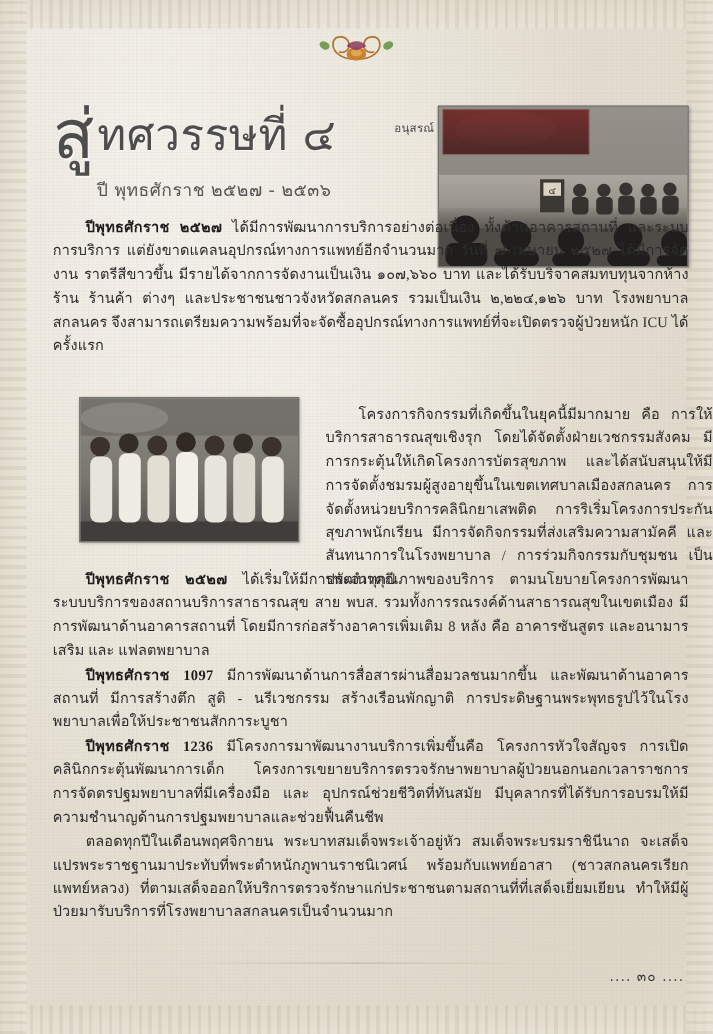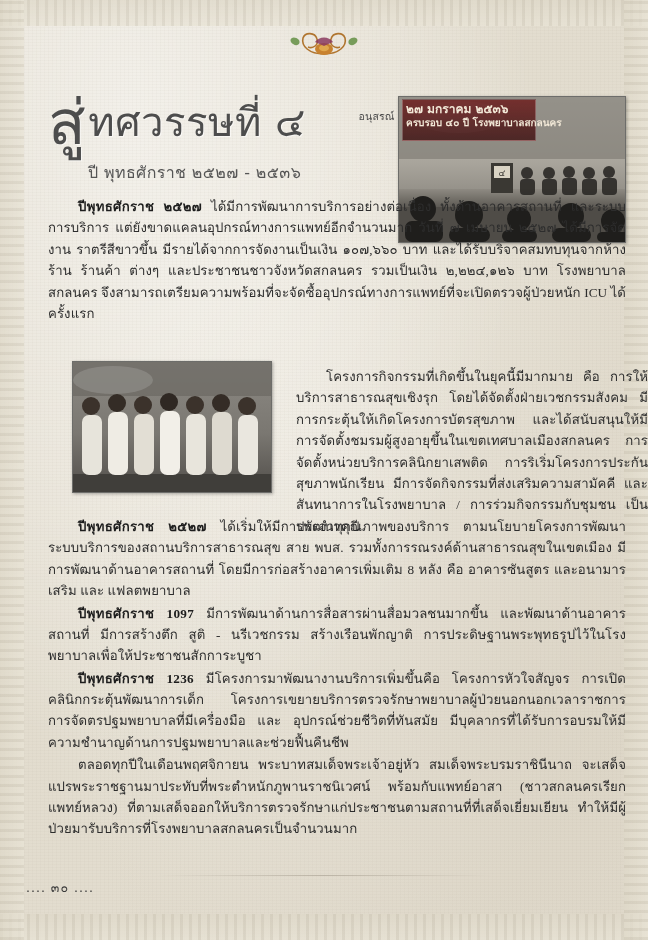--- a/index.html
+++ b/index.html
@@ -186,21 +186,21 @@
 
   #block-1 { left: 22px; top: 170px; width: 578px; }
   #block-2 { left: 248px; top: 340px; width: 352px; padding-left: 22px; }
   #block-3 { left: 22px; top: 490px; width: 578px; }
 
   .footer {
     position: absolute;
     left: 0;
     right: 0;
     bottom: 16px;
-    text-align: left;
+    text-align: right;
     font-size: 12.5px;
     color: #3a3a3a;
     letter-spacing: 1px;
   }
 
   .divider {
     position: absolute;
     left: 130px;
     right: 130px;
     bottom: 38px;
@@ -289,24 +289,20 @@
           <rect x="103" y="133" width="35" height="12" rx="6"></rect>
         <circle cx="172" cy="119" r="13"></circle>
           <rect x="153" y="131" width="39" height="14" rx="7"></rect>
         <circle cx="214" cy="124" r="12"></circle>
           <rect x="198" y="135" width="34" height="10" rx="5"></rect>
       </g>
 
       <ellipse cx="60" cy="20" rx="46" ry="16" fill="#ffffff" opacity="0.18"></ellipse>
     </svg>
     <div class="banner-red"></div>
-    <div class="banner-text">
-      <div class="b2">๒๗ มกราคม ๒๕๓๖</div>
-      <div>ครบรอบ ๔๐ ปี โรงพยาบาลสกลนคร</div>
-    </div>
   </div>
 
   <div class="body-text" id="block-1">
     <p class="para indent"><span class="yr">ปีพุทธศักราช ๒๕๒๗</span><span> ได้มีการพัฒนาการบริการอย่างต่อเนื่อง ทั้งด้านอาคารสถานที่ และระบบการบริการ แต่ยังขาดแคลนอุปกรณ์ทางการแพทย์อีกจำนวนมาก วันที่ ๗ เมษายน ๒๕๒๗ ได้มีการจัดงาน ราตรีสีขาวขึ้น มีรายได้จากการจัดงานเป็นเงิน ๑๐๗,๖๖๐ บาท และได้รับบริจาคสมทบทุนจากห้างร้าน ร้านค้า ต่างๆ และประชาชนชาวจังหวัดสกลนคร รวมเป็นเงิน ๒,๒๒๔,๑๒๖ บาท โรงพยาบาลสกลนคร จึงสามารถเตรียมความพร้อมที่จะจัดซื้ออุปกรณ์ทางการแพทย์ที่จะเปิดตรวจผู้ป่วยหนัก ICU ได้ครั้งแรก</span></p>
   </div>
 
   <div class="photo" id="photo-staff">
     <svg width="198" height="130" viewBox="0 0 198 130">
       <defs>
         <linearGradient id="bgRoom" x1="0" y1="0" x2="0" y2="1">

